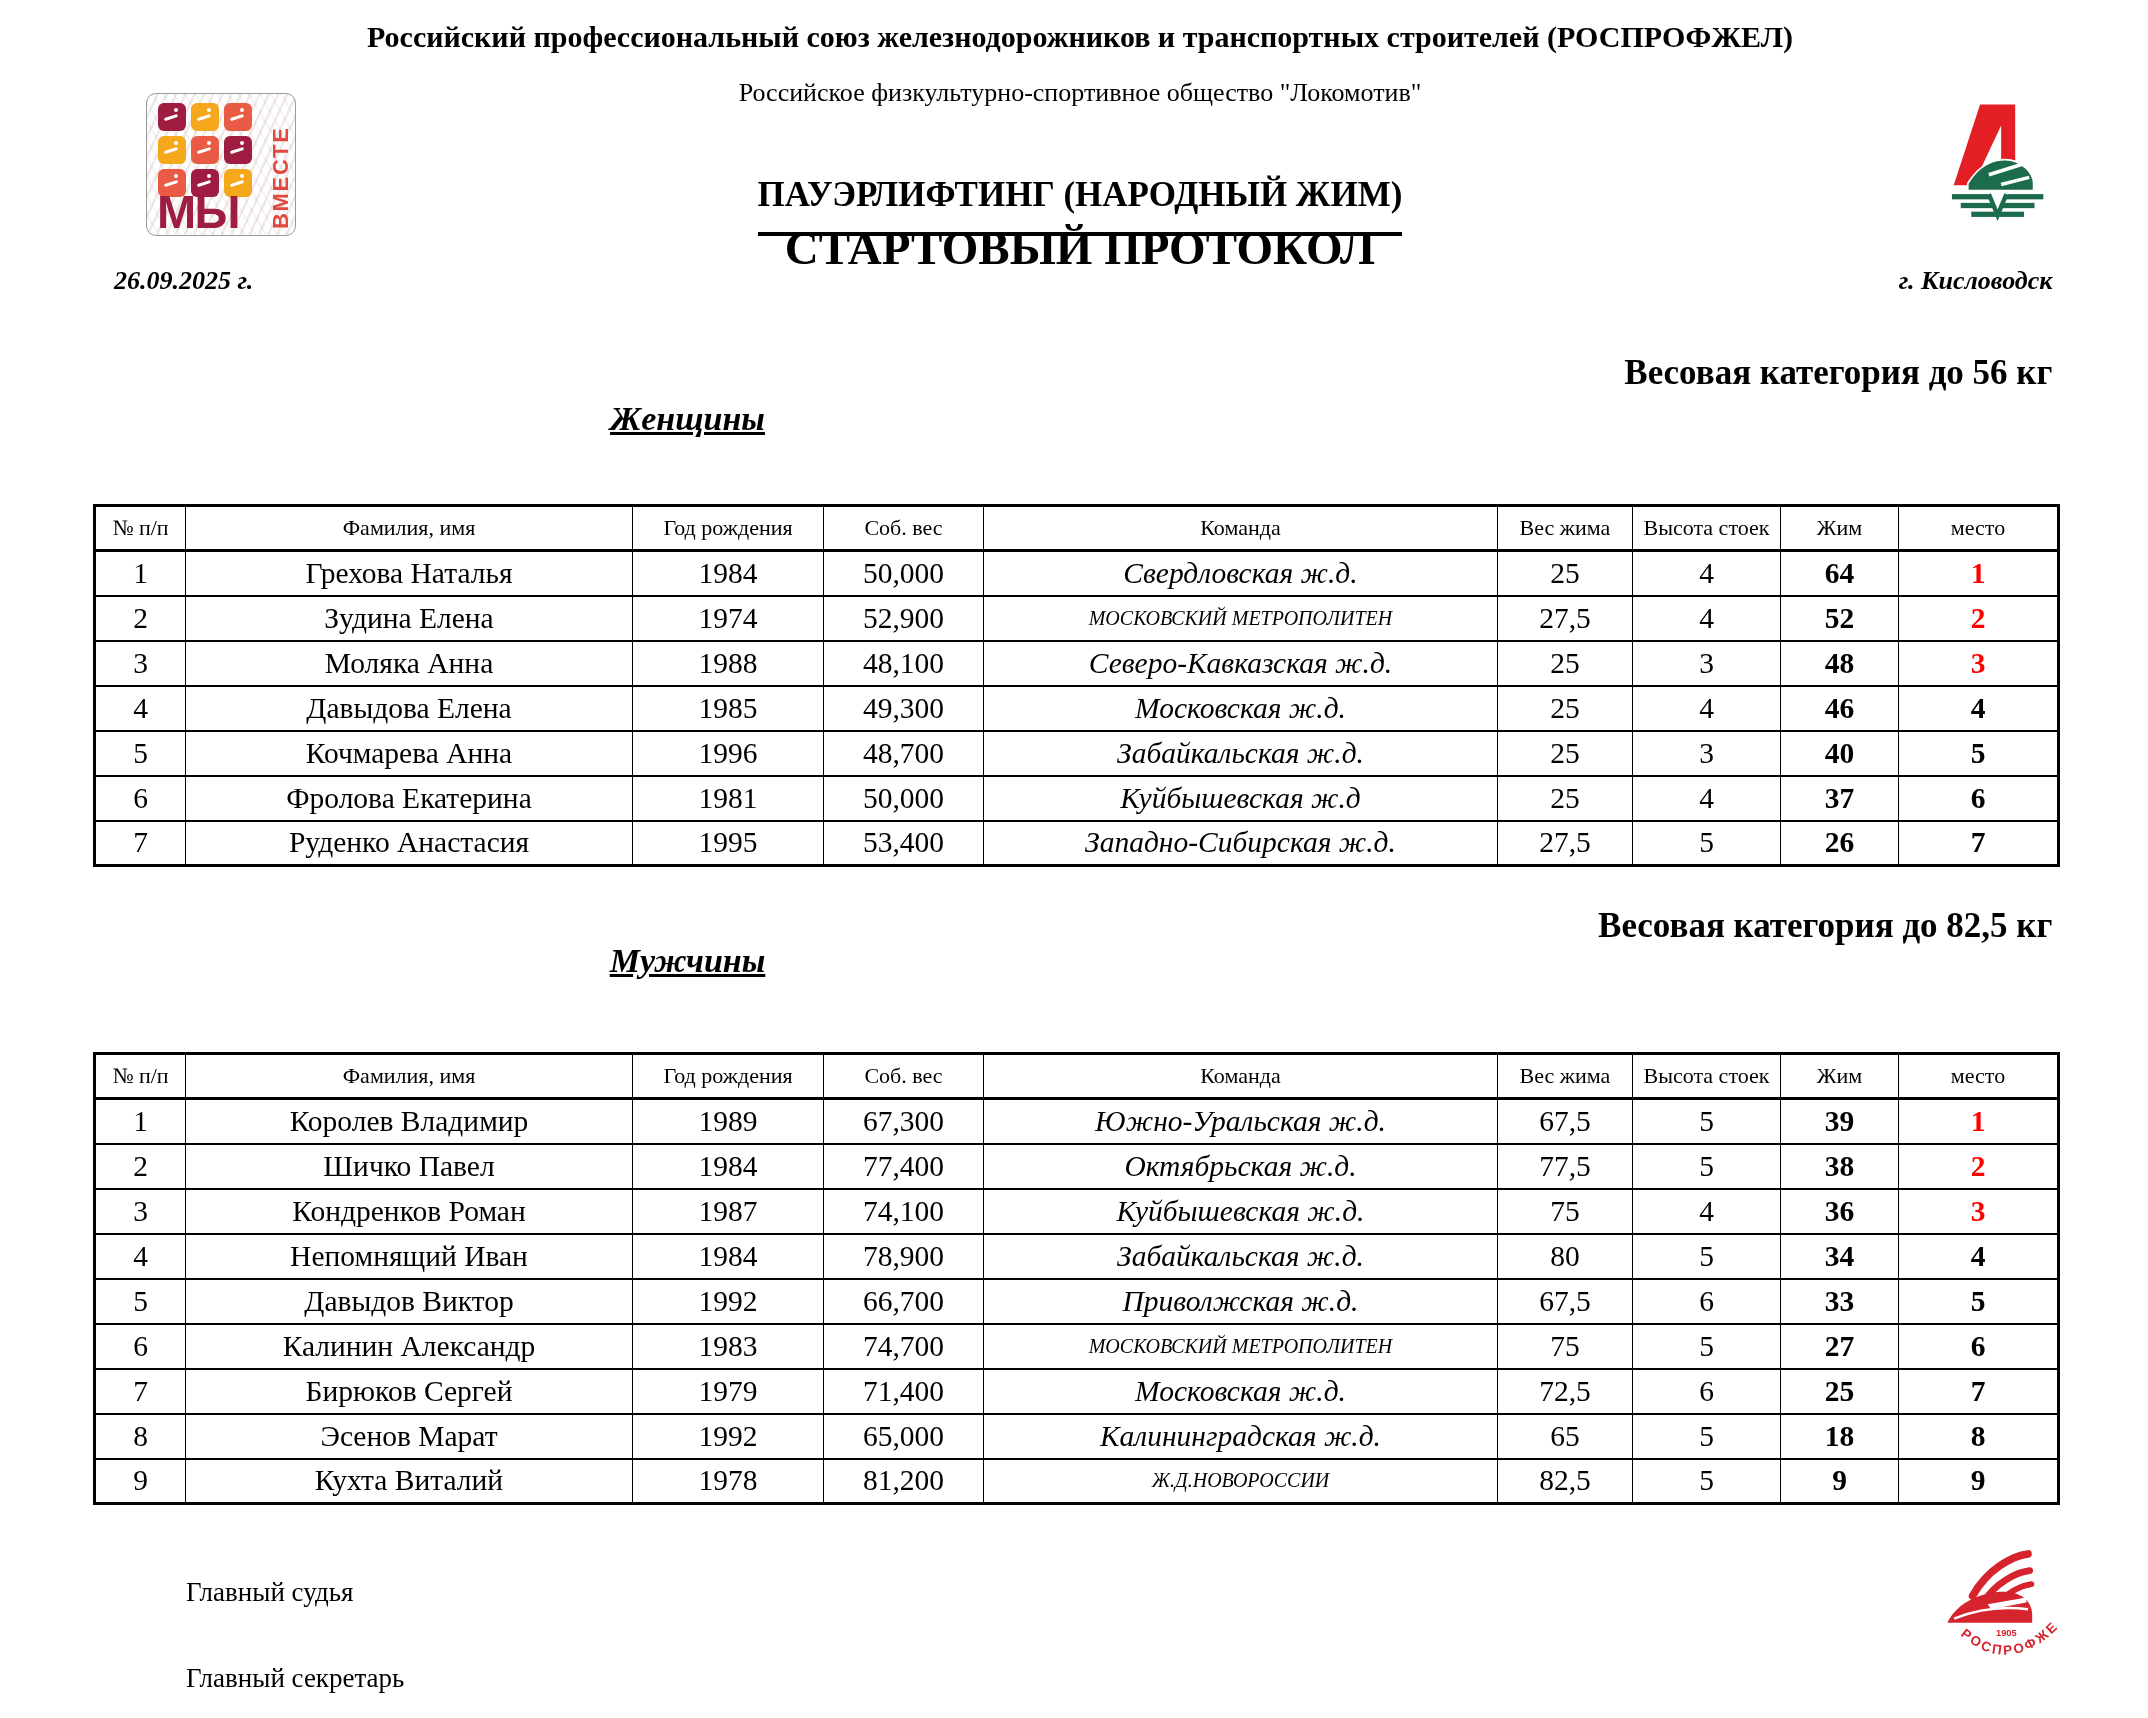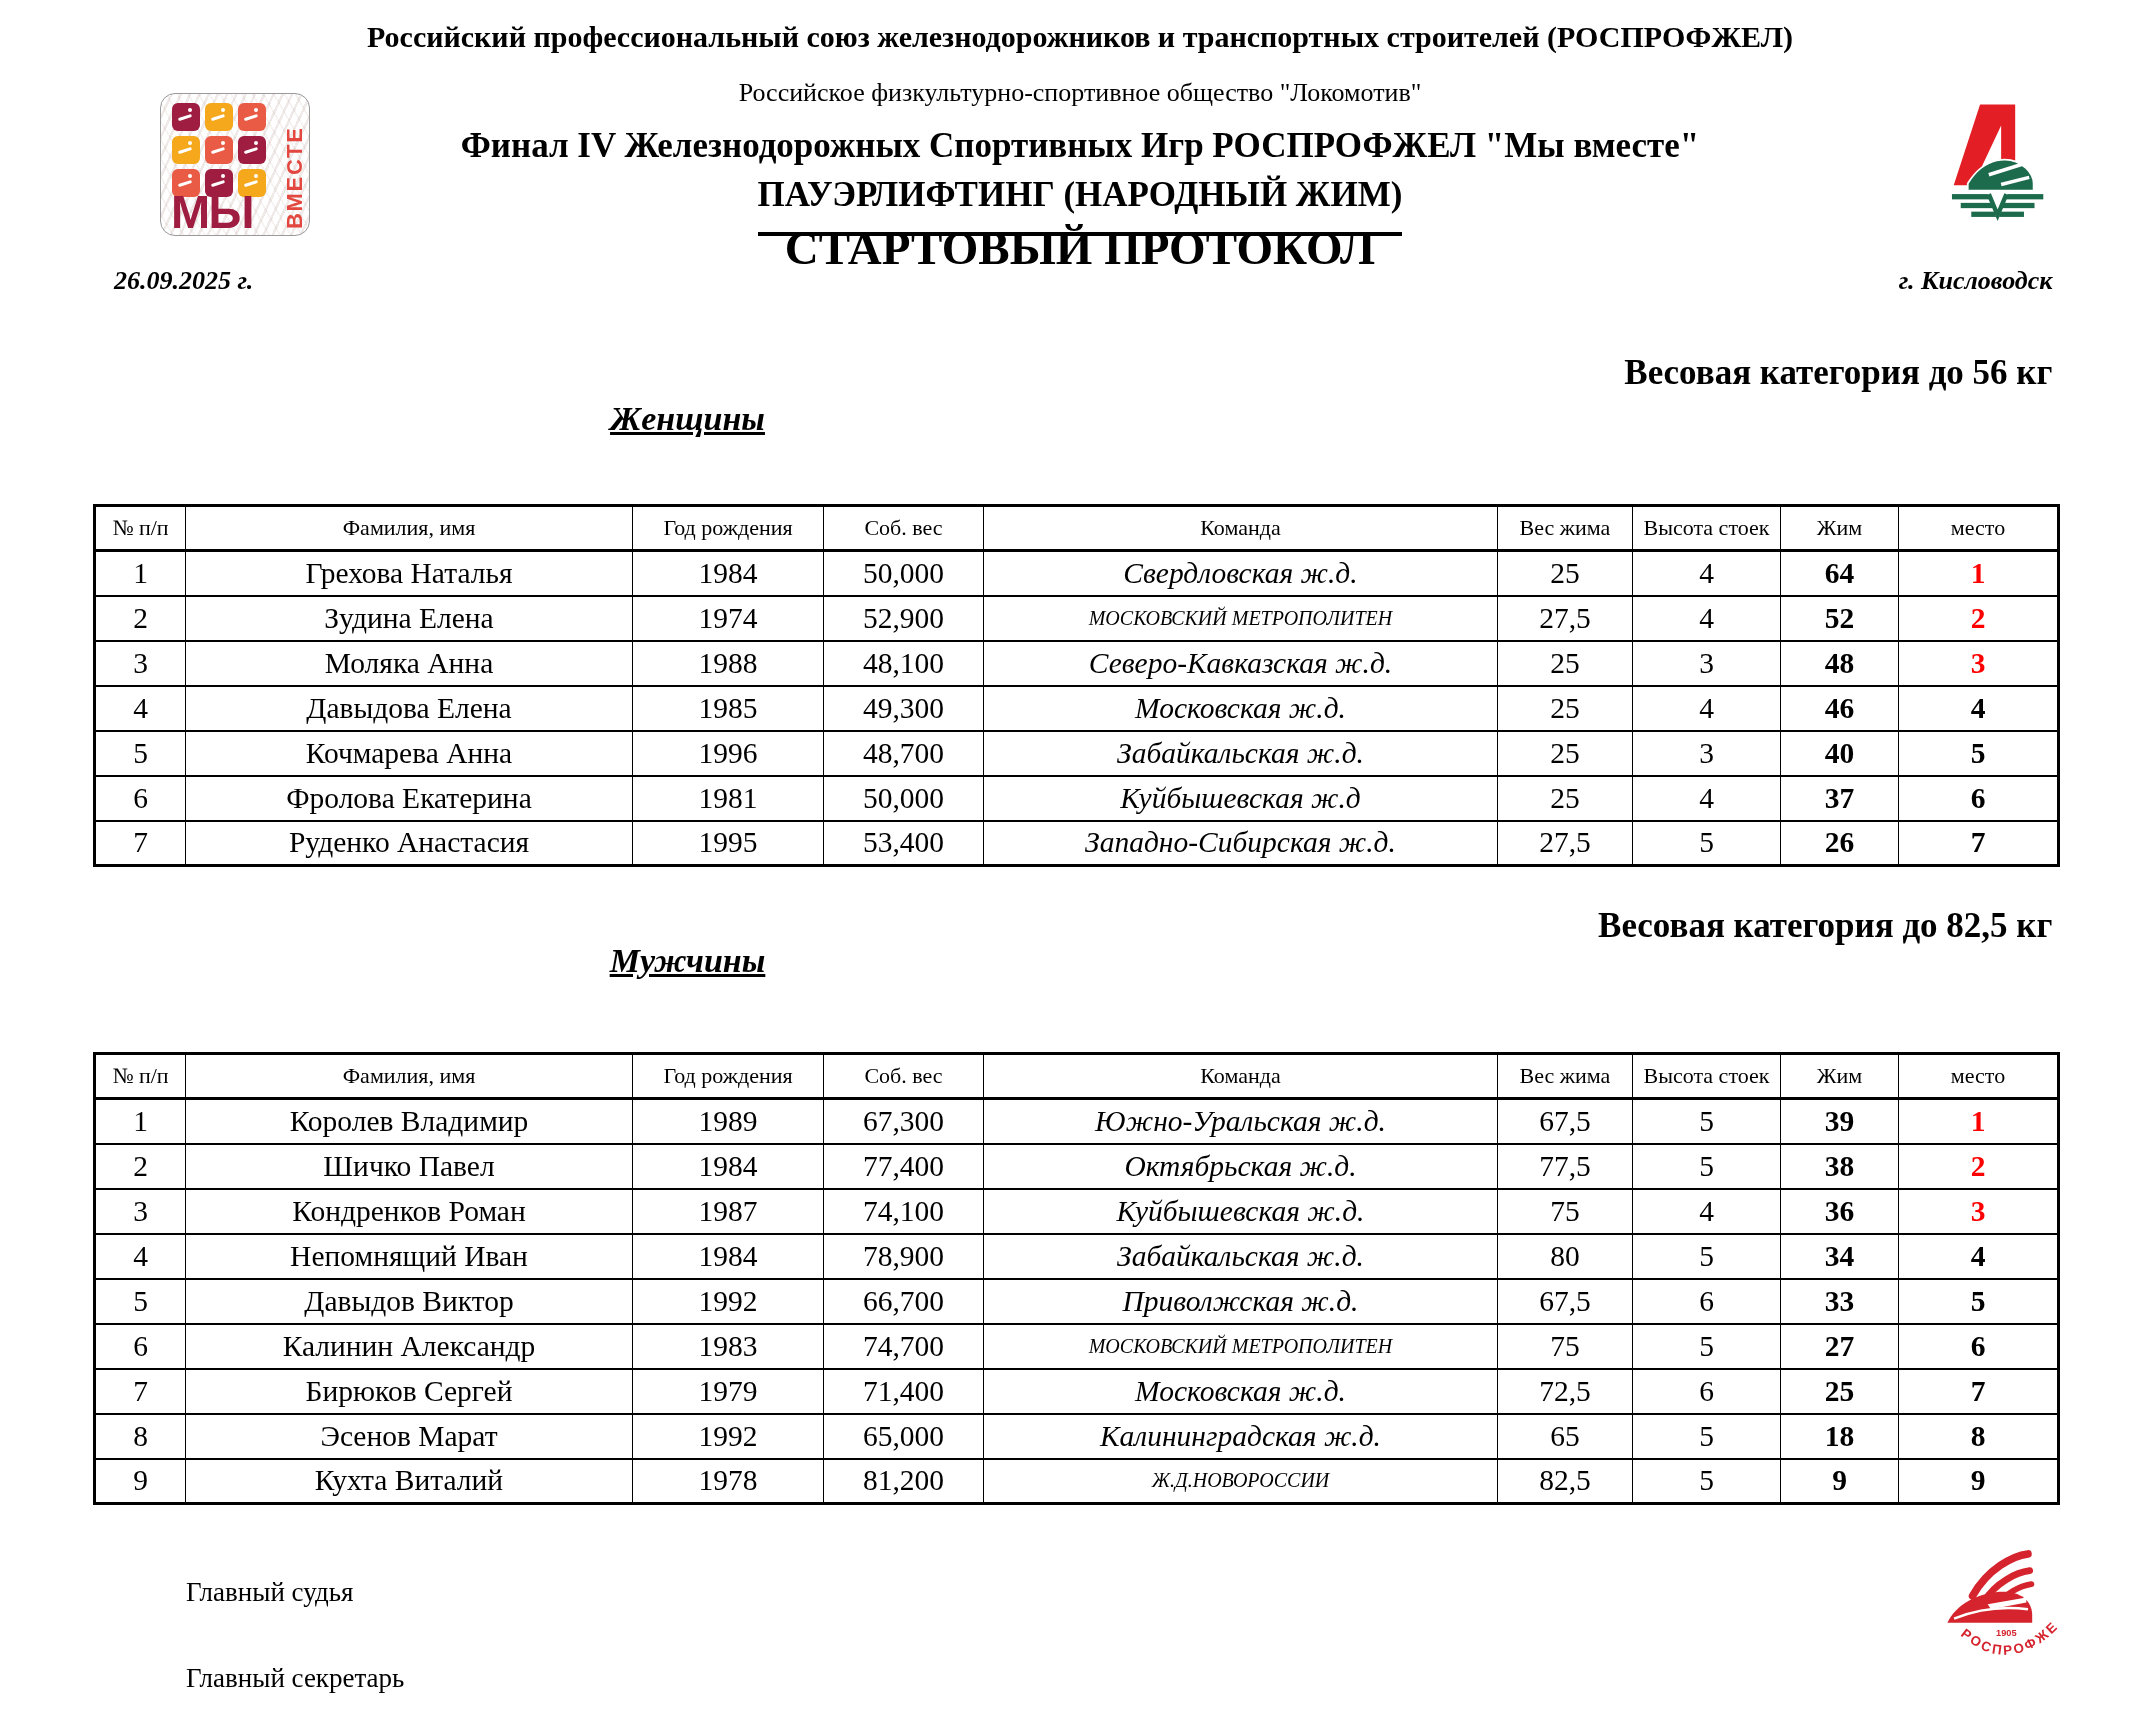--- a/index.html
+++ b/index.html
@@ -37,22 +37,22 @@
   td.c-press{font-weight:bold;}
   td.c-place{font-weight:bold;}
   td.c-place.red{color:#ff0000;}
   col.w-num{width:91px;} col.w-name{width:447px;} col.w-year{width:191px;}
   col.w-weight{width:160px;} col.w-team{width:514px;} col.w-pw{width:135px;}
   col.w-rack{width:148px;} col.w-press{width:118px;} col.w-place{width:160px;}
   
   .judge{position:absolute;left:186px;top:1577px;font-size:27px;}
   .secretary{position:absolute;left:186px;top:1663px;font-size:27px;}
   
-  .logo-mv{position:absolute;left:160px;top:93px;width:148px;height:141px;
-    border:1.7px solid #9a9a9a;border-radius:15px;background:#fff;overflow:hidden;
+  .logo-mv{position:absolute;left:146px;top:93px;width:148px;height:141px;
+    border:1.7px solid #9a9a9a;border-radius:10px;background:#fff;overflow:hidden;
     background-image:
       repeating-linear-gradient(115deg,rgba(176,150,140,.20) 0 2.5px,transparent 2.5px 8.4px),
       repeating-linear-gradient(60deg,rgba(176,150,140,.12) 0 1.7px,transparent 1.7px 9.3px);}
   .mv-tiles{position:absolute;left:11px;top:9.3px;display:grid;
     grid-template-columns:repeat(3,28px);grid-template-rows:repeat(3,28px);gap:5px;}
   .tile{border-radius:5.9px;position:relative;}
   .tile::before{content:"";position:absolute;left:16px;top:5px;width:4.2px;height:4.2px;border-radius:50%;background:#fff;}
   .tile::after{content:"";position:absolute;left:5.9px;top:12.6px;width:14.3px;height:3.4px;background:#fff;
     transform:rotate(-18deg);border-radius:1.7px;}
   .t-m{background:#9e1d40;} .t-o{background:#f5a81c;} .t-c{background:#ea5b45;}
@@ -65,21 +65,20 @@
   .logo-loko{position:absolute;left:1950px;top:101px;}
   .logo-rpz{position:absolute;left:1944px;top:1545px;}
 </style>
 </head>
 <body>
 
 <div class="page">
 
   <div class="title-line t1">Российский профессиональный союз железнодорожников и транспортных строителей (РОСПРОФЖЕЛ)</div>
   <div class="title-line t2">Российское физкультурно-спортивное общество "Локомотив"</div>
-  <div class="title-line t3">Финал IV Железнодорожных Спортивных Игр РОСПРОФЖЕЛ "Мы вместе"</div>
   <div class="title-line t4"><span class="ul">ПАУЭРЛИФТИНГ (НАРОДНЫЙ ЖИМ)</span></div>
   <div class="title-line t5">СТАРТОВЫЙ ПРОТОКОЛ</div>
   <div class="date-left">26.09.2025 г.</div>
   <div class="city-right">г. Кисловодск</div>
 
   <div class="logo-mv">
     <div class="mv-tiles">
       <div class="tile t-m"></div>
       <div class="tile t-o"></div>
       <div class="tile t-c"></div>

